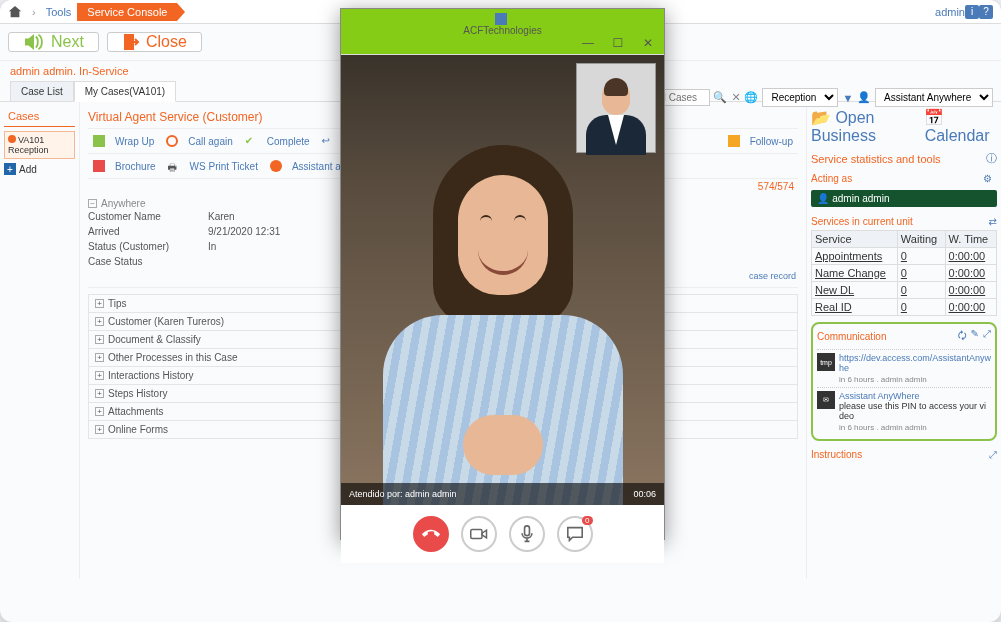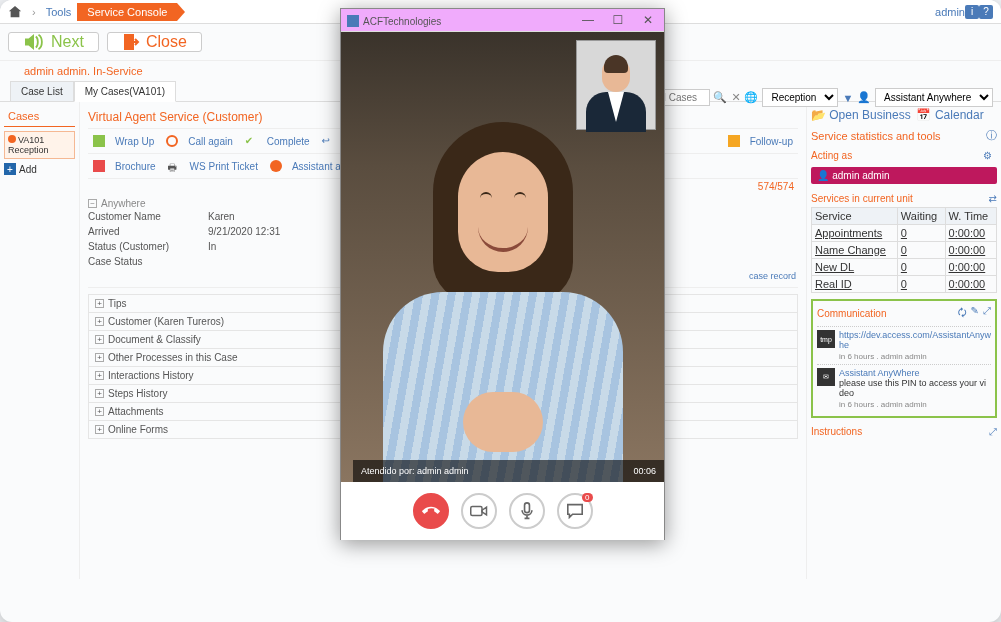--- a/index.html
+++ b/index.html
@@ -23,21 +23,21 @@
 .close-btn { color: #f26522; }
 .speaker-icon { width: 22px; height: 18px; }
 
 
 .filter-row { display: flex; align-items: center; gap: 4px; position: absolute; top: 88px; right: 8px; }
 .search-box { border: 1px solid #ccc; padding: 2px 4px; font-size: 10px; width: 60px; }
 .dropdown { border: 1px solid #ccc; padding: 2px 4px; font-size: 10px; background: #fff; }
 .filter-icon { color: #4a7ab8; cursor: pointer; }
 
 
-.status-line { padding: 4px 24px; color: #f26522; font-size: 11px; }
+.status-line { padding: 4px 10px; color: #f26522; font-size: 11px; }
 
 
 .tabs { display: flex; padding: 0 10px; border-bottom: 1px solid #ddd; gap: 0; }
 .tab { padding: 4px 10px; border: 1px solid #ddd; border-bottom: none; background: #eef2f6; font-size: 10px; cursor: pointer; }
 .tab.active { background: #fff; border-bottom: 1px solid #fff; margin-bottom: -1px; }
 
 
 .main { display: flex; height: calc(100% - 145px); }
 .left-col { width: 80px; border-right: 1px solid #eee; padding: 4px; }
 .panel-header { color: #f26522; font-size: 11px; padding: 4px; border-bottom: 1px solid #f26522; margin-bottom: 4px; }
@@ -61,47 +61,47 @@
 .field-label { width: 120px; }
 .field-value { flex: 1; }
 .case-record-link { text-align: right; color: #4a7ab8; font-size: 9px; cursor: pointer; padding: 2px; }
 
 .collapse-list { margin-top: 6px; }
 .collapse-item { border: 1px solid #e5e5e5; padding: 3px 6px; font-size: 10px; color: #555; margin-bottom: -1px; cursor: pointer; display: flex; align-items: center; gap: 4px; }
 .plus-toggle { border: 1px solid #aaa; width: 9px; height: 9px; display: inline-flex; align-items: center; justify-content: center; font-size: 8px; }
 
 
 .right-col { width: 195px; border-left: 1px solid #eee; padding: 4px; overflow-y: auto; }
-.mini-links { display: flex; gap: 6px; font-size: 12px; color: #4a7ab8; padding: 2px 0; }
+.mini-links { display: flex; gap: 6px; font-size: 16px; color: #4a7ab8; padding: 2px 0; }
 .stats-header { color: #f26522; font-size: 11px; padding: 4px 0; display: flex; justify-content: space-between; align-items: center; }
 .gear-icon { color: #4a7ab8; width: 14px; height: 14px; cursor: pointer; }
-.acting-box { background: #be185d; color: #fff; padding: 3px 6px; font-size: 10px; border-radius: 2px; margin-bottom: 6px; }
+.acting-box { background: #14532d; color: #fff; padding: 3px 6px; font-size: 10px; border-radius: 2px; margin-bottom: 6px; }
 .sub-header { color: #f26522; font-size: 10px; padding: 3px 0; display: flex; justify-content: space-between; }
 .refresh-icon { color: #4a7ab8; cursor: pointer; }
 
 .svc-table { width: 100%; border-collapse: collapse; font-size: 11px; }
 .svc-table th { background: #eef2f6; border: 1px solid #ddd; padding: 2px 3px; text-align: left; font-weight: normal; }
 .svc-table td { border: 1px solid #ddd; padding: 2px 3px; text-decoration: underline; }
 .svc-table tr.active-row { background: #fff3ea; }
 
-.comm-panel { border: 2px solid #8bc34a; border-radius: 0; margin-top: 6px; padding: 4px; }
+.comm-panel { border: 2px solid #8bc34a; border-radius: 8px; margin-top: 6px; padding: 4px; }
 .comm-header { color: #f26522; font-size: 10px; display: flex; justify-content: space-between; align-items: center; padding-bottom: 4px; }
 .comm-icons { display: flex; gap: 4px; }
 .comm-msg { display: flex; gap: 4px; padding: 3px 0; border-top: 1px dotted #ccc; font-size: 9px; }
 .msg-icon { width: 18px; height: 18px; background: #333; color: #fff; font-size: 7px; display: flex; align-items: center; justify-content: center; flex-shrink: 0; }
 .msg-body { flex: 1; word-break: break-all; }
 .msg-link { color: #4a7ab8; }
 .msg-meta { color: #888; font-size: 8px; margin-top: 2px; }
 
 .instructions-header { color: #f26522; font-size: 10px; padding: 4px 0; display: flex; justify-content: space-between; margin-top: 4px; }
 .expand-icon { color: #4a7ab8; cursor: pointer; }
 
 
 .video-window { position: absolute; top: 8px; left: 340px; width: 325px; height: 532px; background: #f0f0f0; border: 1px solid #888; box-shadow: 0 4px 20px rgba(0,0,0,0.4); z-index: 100; }
-.win-titlebar { display: flex; align-items: flex-end; padding: 4px 6px; background: #f0abfc; font-size: 10px; color: #555; border-bottom: 1px solid #ddd; }
+.win-titlebar { display: flex; align-items: center; padding: 4px 6px; background: #84cc16; font-size: 10px; color: #555; border-bottom: 1px solid #ddd; flex-direction: column; }
 .win-icon { width: 12px; height: 12px; background: #4a7ab8; margin-right: 4px; }
 .win-controls { margin-left: auto; display: flex; gap: 10px; font-size: 12px; }
 .win-ctrl { width: 20px; text-align: center; cursor: pointer; }
 .video-area { position: relative; width: 100%; height: 450px; background: linear-gradient(180deg, #3a332b 0%, #5a4d3f 30%, #8a7560 100%); overflow: hidden; }
 
 
 .person { position: absolute; bottom: 0; left: 50%; transform: translateX(-50%); width: 280px; height: 380px; }
 .hair { position: absolute; top: 20px; left: 70px; width: 140px; height: 180px; background: #3a2818; border-radius: 70px 70px 40px 40px; }
 .face { position: absolute; top: 50px; left: 95px; width: 90px; height: 120px; background: #e8b896; border-radius: 45px 45px 40px 40px; }
 .smile { position: absolute; top: 75px; left: 20px; width: 50px; height: 25px; border-bottom: 4px solid #8a4a3a; border-radius: 0 0 30px 30px; }
@@ -110,21 +110,21 @@
 .body-shirt { position: absolute; bottom: 0; left: 20px; width: 240px; height: 190px; background: repeating-linear-gradient(100deg, #a8c4e0 0px, #a8c4e0 8px, #c8dae8 8px, #c8dae8 16px); border-radius: 60px 60px 0 0; }
 .hands { position: absolute; bottom: 30px; left: 100px; width: 80px; height: 60px; background: #e8b896; border-radius: 30px; }
 
 .pip { position: absolute; top: 8px; right: 8px; width: 80px; height: 90px; background: #d8d8d8; border: 1px solid #999; }
 .pip-person { position: absolute; bottom: 0; left: 50%; transform: translateX(-50%); width: 70px; height: 75px; }
 .pip-head { width: 28px; height: 34px; background: #e8b896; border-radius: 14px; margin: 4px auto 0; position: relative; }
 .pip-hair { position: absolute; top: -3px; left: 2px; width: 24px; height: 18px; background: #4a3526; border-radius: 12px 12px 4px 4px; }
 .pip-suit { width: 60px; height: 40px; background: #1a2838; border-radius: 20px 20px 0 0; margin: 0 auto; position: relative; }
 .pip-shirt { position: absolute; top: 0; left: 22px; width: 16px; height: 30px; background: #fff; clip-path: polygon(0 0, 100% 0, 50% 100%); }
 
-.video-footer { position: absolute; bottom: 0; left: 12px; right: 0; height: 22px; background: rgba(0,0,0,0.6); color: #fff; font-size: 9px; display: flex; align-items: center; padding: 0 8px; justify-content: space-between; }
+.video-footer { position: absolute; bottom: 0; left: 0; right: 0; height: 22px; background: rgba(0,0,0,0.6); color: #fff; font-size: 9px; display: flex; align-items: center; padding: 0 8px; justify-content: space-between; }
 
 .call-controls { height: 58px; background: #fff; display: flex; align-items: center; justify-content: center; gap: 12px; }
 .call-btn { width: 36px; height: 36px; border-radius: 50%; border: 2px solid #ccc; background: #fff; display: flex; align-items: center; justify-content: center; cursor: pointer; color: #666; }
 .call-btn.hangup { background: #e94b4b; border-color: #e94b4b; color: #fff; }
 .call-btn .badge { position: absolute; top: -2px; right: -2px; background: #e94b4b; color: #fff; font-size: 8px; border-radius: 6px; padding: 0 3px; }
 .call-btn { position: relative; }
 </style>
 </head>
 <body>
 

